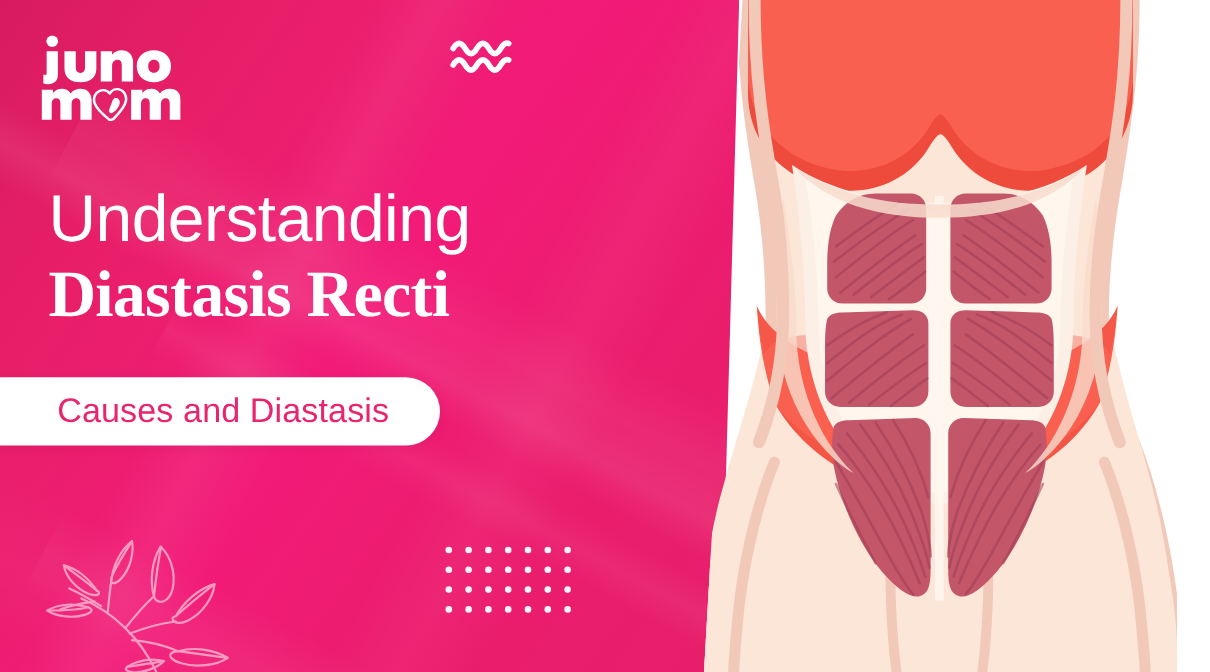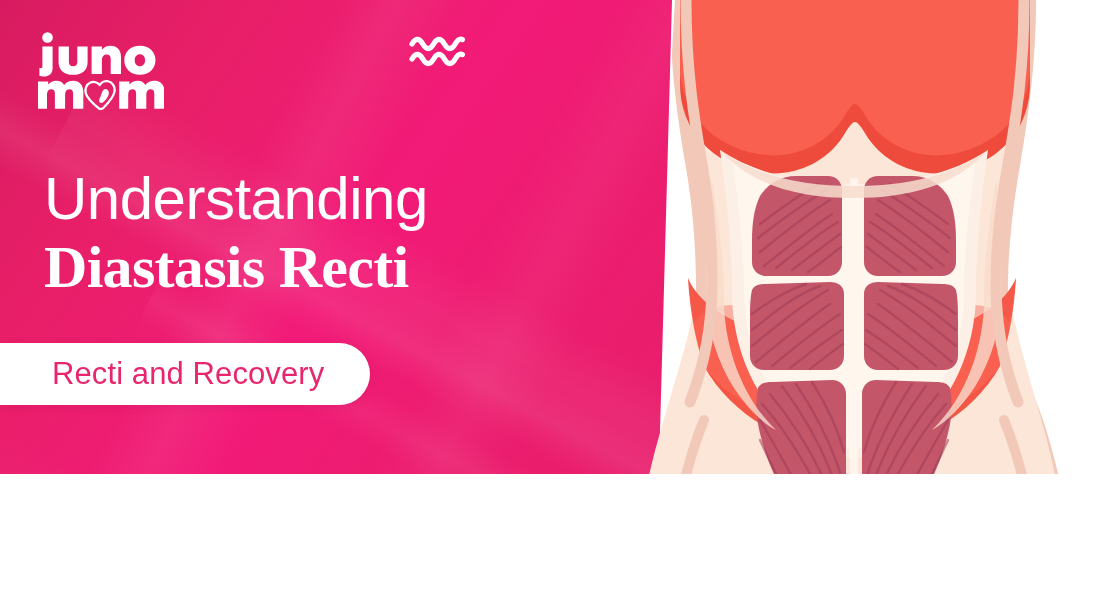--- a/index.html
+++ b/index.html
@@ -4,21 +4,21 @@
 <style>
   * { margin:0; padding:0; box-sizing:border-box; }
   html, body { width:1100px; height:611px; overflow:hidden; }
   body {
     font-family: "Liberation Sans", sans-serif;
     background:#ffffff;
     position:relative;
   }
   .banner {
     position:absolute; inset:0;
-    width:1100px; height:474px;
+    width:1100px; height:611px;
     overflow:hidden;
     background:#ffffff;
   }
 
   
   .pink-panel {
     position:absolute; left:0; top:0;
     width:672px; height:611px;
     background:
       linear-gradient(118deg, rgba(255,255,255,0.00) 0%, rgba(255,255,255,0.00) 34%, rgba(255,255,255,0.055) 40%, rgba(255,255,255,0.00) 47%, rgba(255,255,255,0.00) 62%, rgba(255,255,255,0.045) 69%, rgba(255,255,255,0.00) 76%),
@@ -146,21 +146,21 @@
       <path d="M4 26c3.6-6.2 7.2-6.2 10.8 0 3.6 6.2 7.2 6.2 10.8 0 3.6-6.2 7.2-6.2 10.8 0 3.6 6.2 7.2 6.2 10.8 0 2.4-4.1 4.8-5.6 7.2-4.4" stroke="#ffffff" stroke-width="5.2" stroke-linecap="round" stroke-linejoin="round"></path>
     </svg>
   </div>
 
   <h1 class="headline">
     <span class="line1">Understanding</span>
     <span class="line2">Diastasis Recti</span>
   </h1>
 
   <div class="subtitle-pill">
-    <span class="txt">Recti and Recovery</span>
+    <span class="txt">Causes and Diastasis</span>
   </div>
 
   <div class="dot-grid">
     <i></i>
       <i></i>
       <i></i>
       <i></i>
       <i></i>
       <i></i>
       <i></i>

